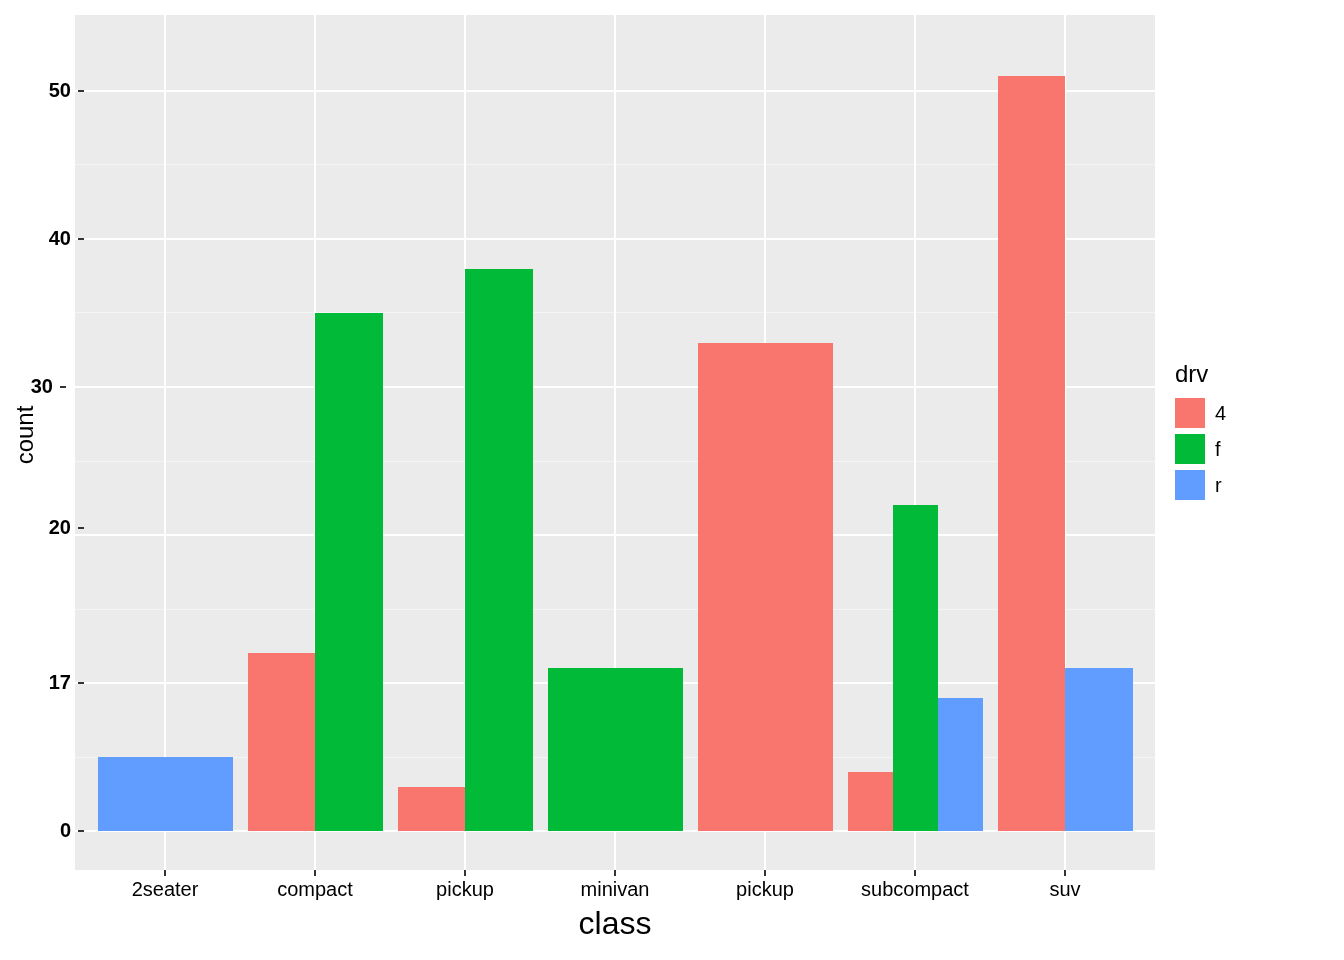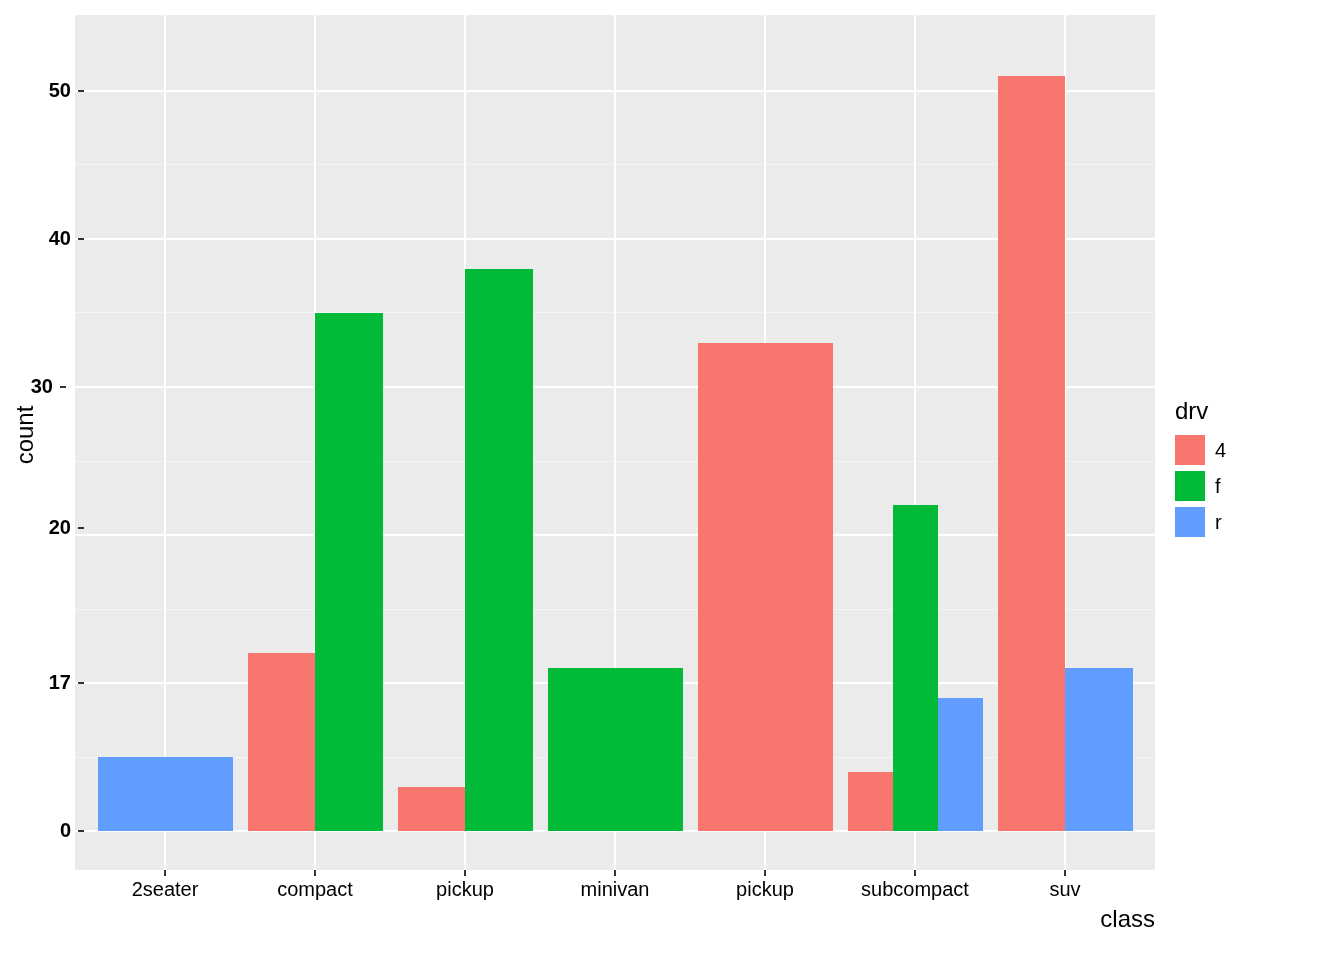--- a/index.html
+++ b/index.html
@@ -31,22 +31,22 @@
   }
   .grid-minor {
     position: absolute;
     background: #f5f5f5;
   }
   .xlabel {
     position: absolute;
     top: 905px;
     width: 1080px;
     left: 75px;
-    text-align: right;
-    font-size: 24px;
+    text-align: center;
+    font-size: 32px;
   }
   .ylabel {
     position: absolute;
     left: 10px;
     top: 0;
     height: 870px;
     width: 30px;
     display: flex;
     align-items: center;
     justify-content: center;
@@ -94,21 +94,20 @@
     position: absolute;
     top: 8px;
     font-size: 20px;
     transform: translateX(-50%);
     white-space: nowrap;
   }
   .legend {
     position: absolute;
     left: 1175px;
     top: 360px;
-    margin-top: 37px;
   }
   .legend-title {
     font-size: 24px;
     margin-bottom: 10px;
   }
   .legend-item {
     display: flex;
     align-items: center;
     margin-bottom: 6px;
   }

